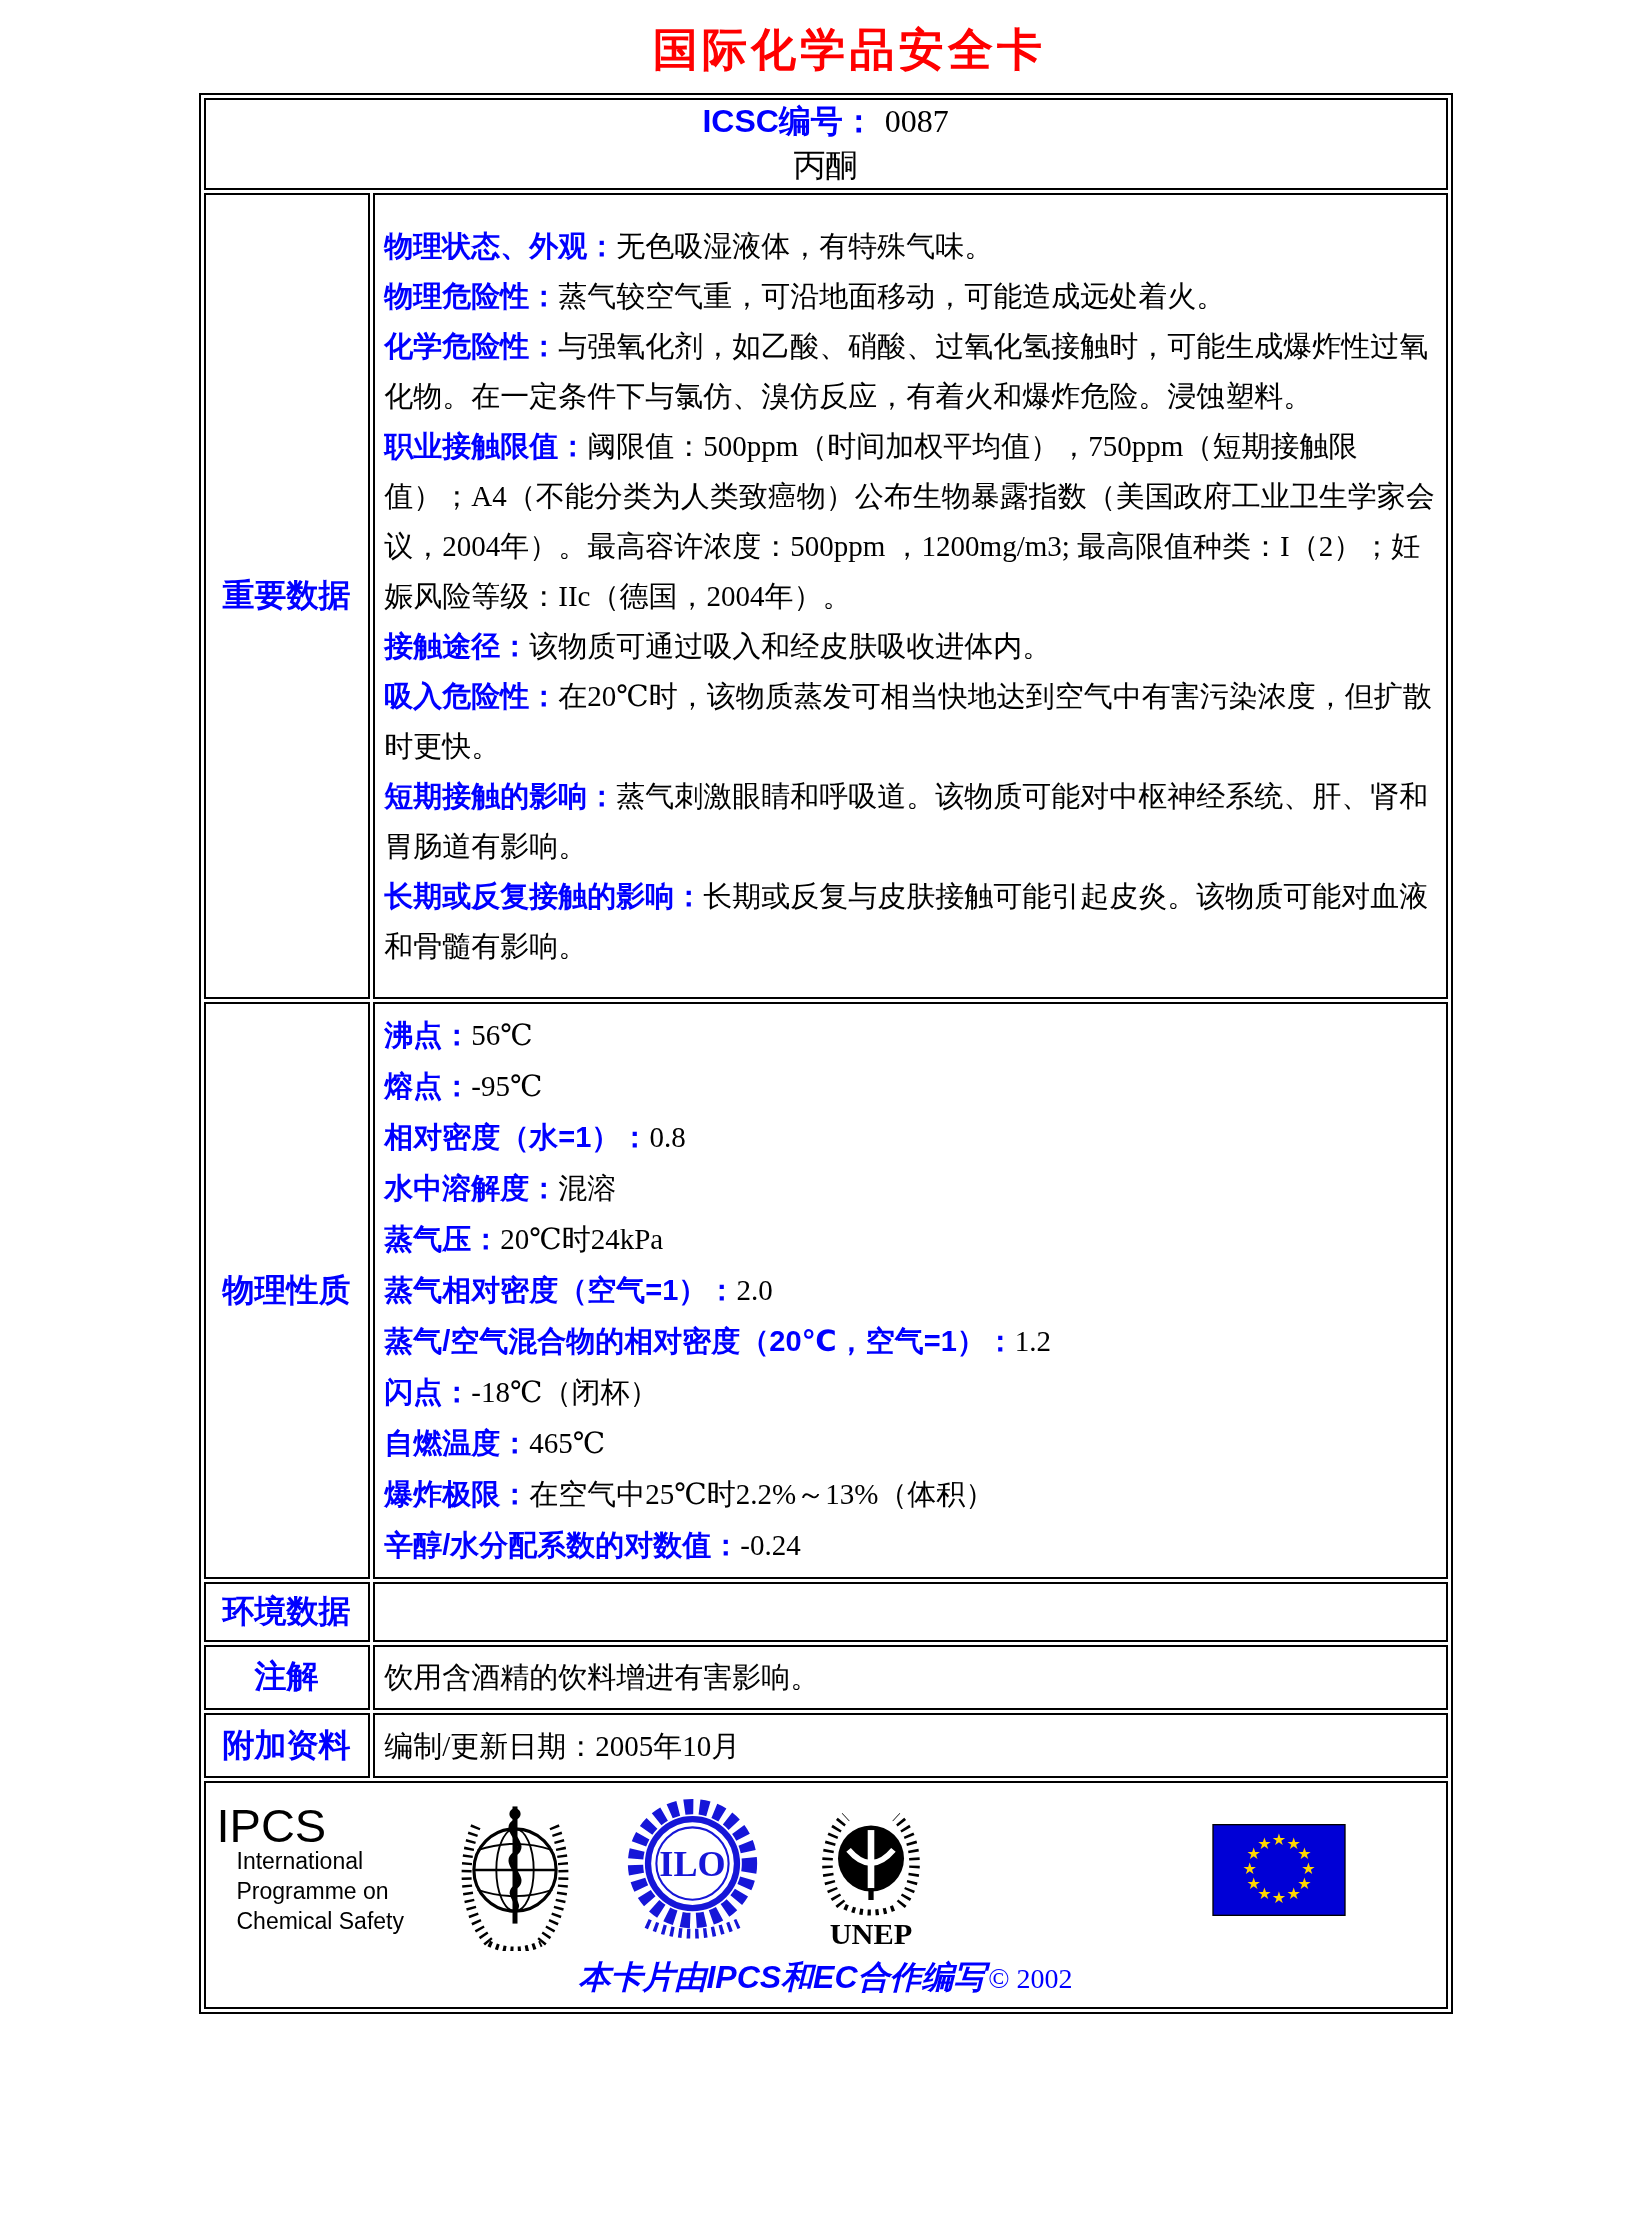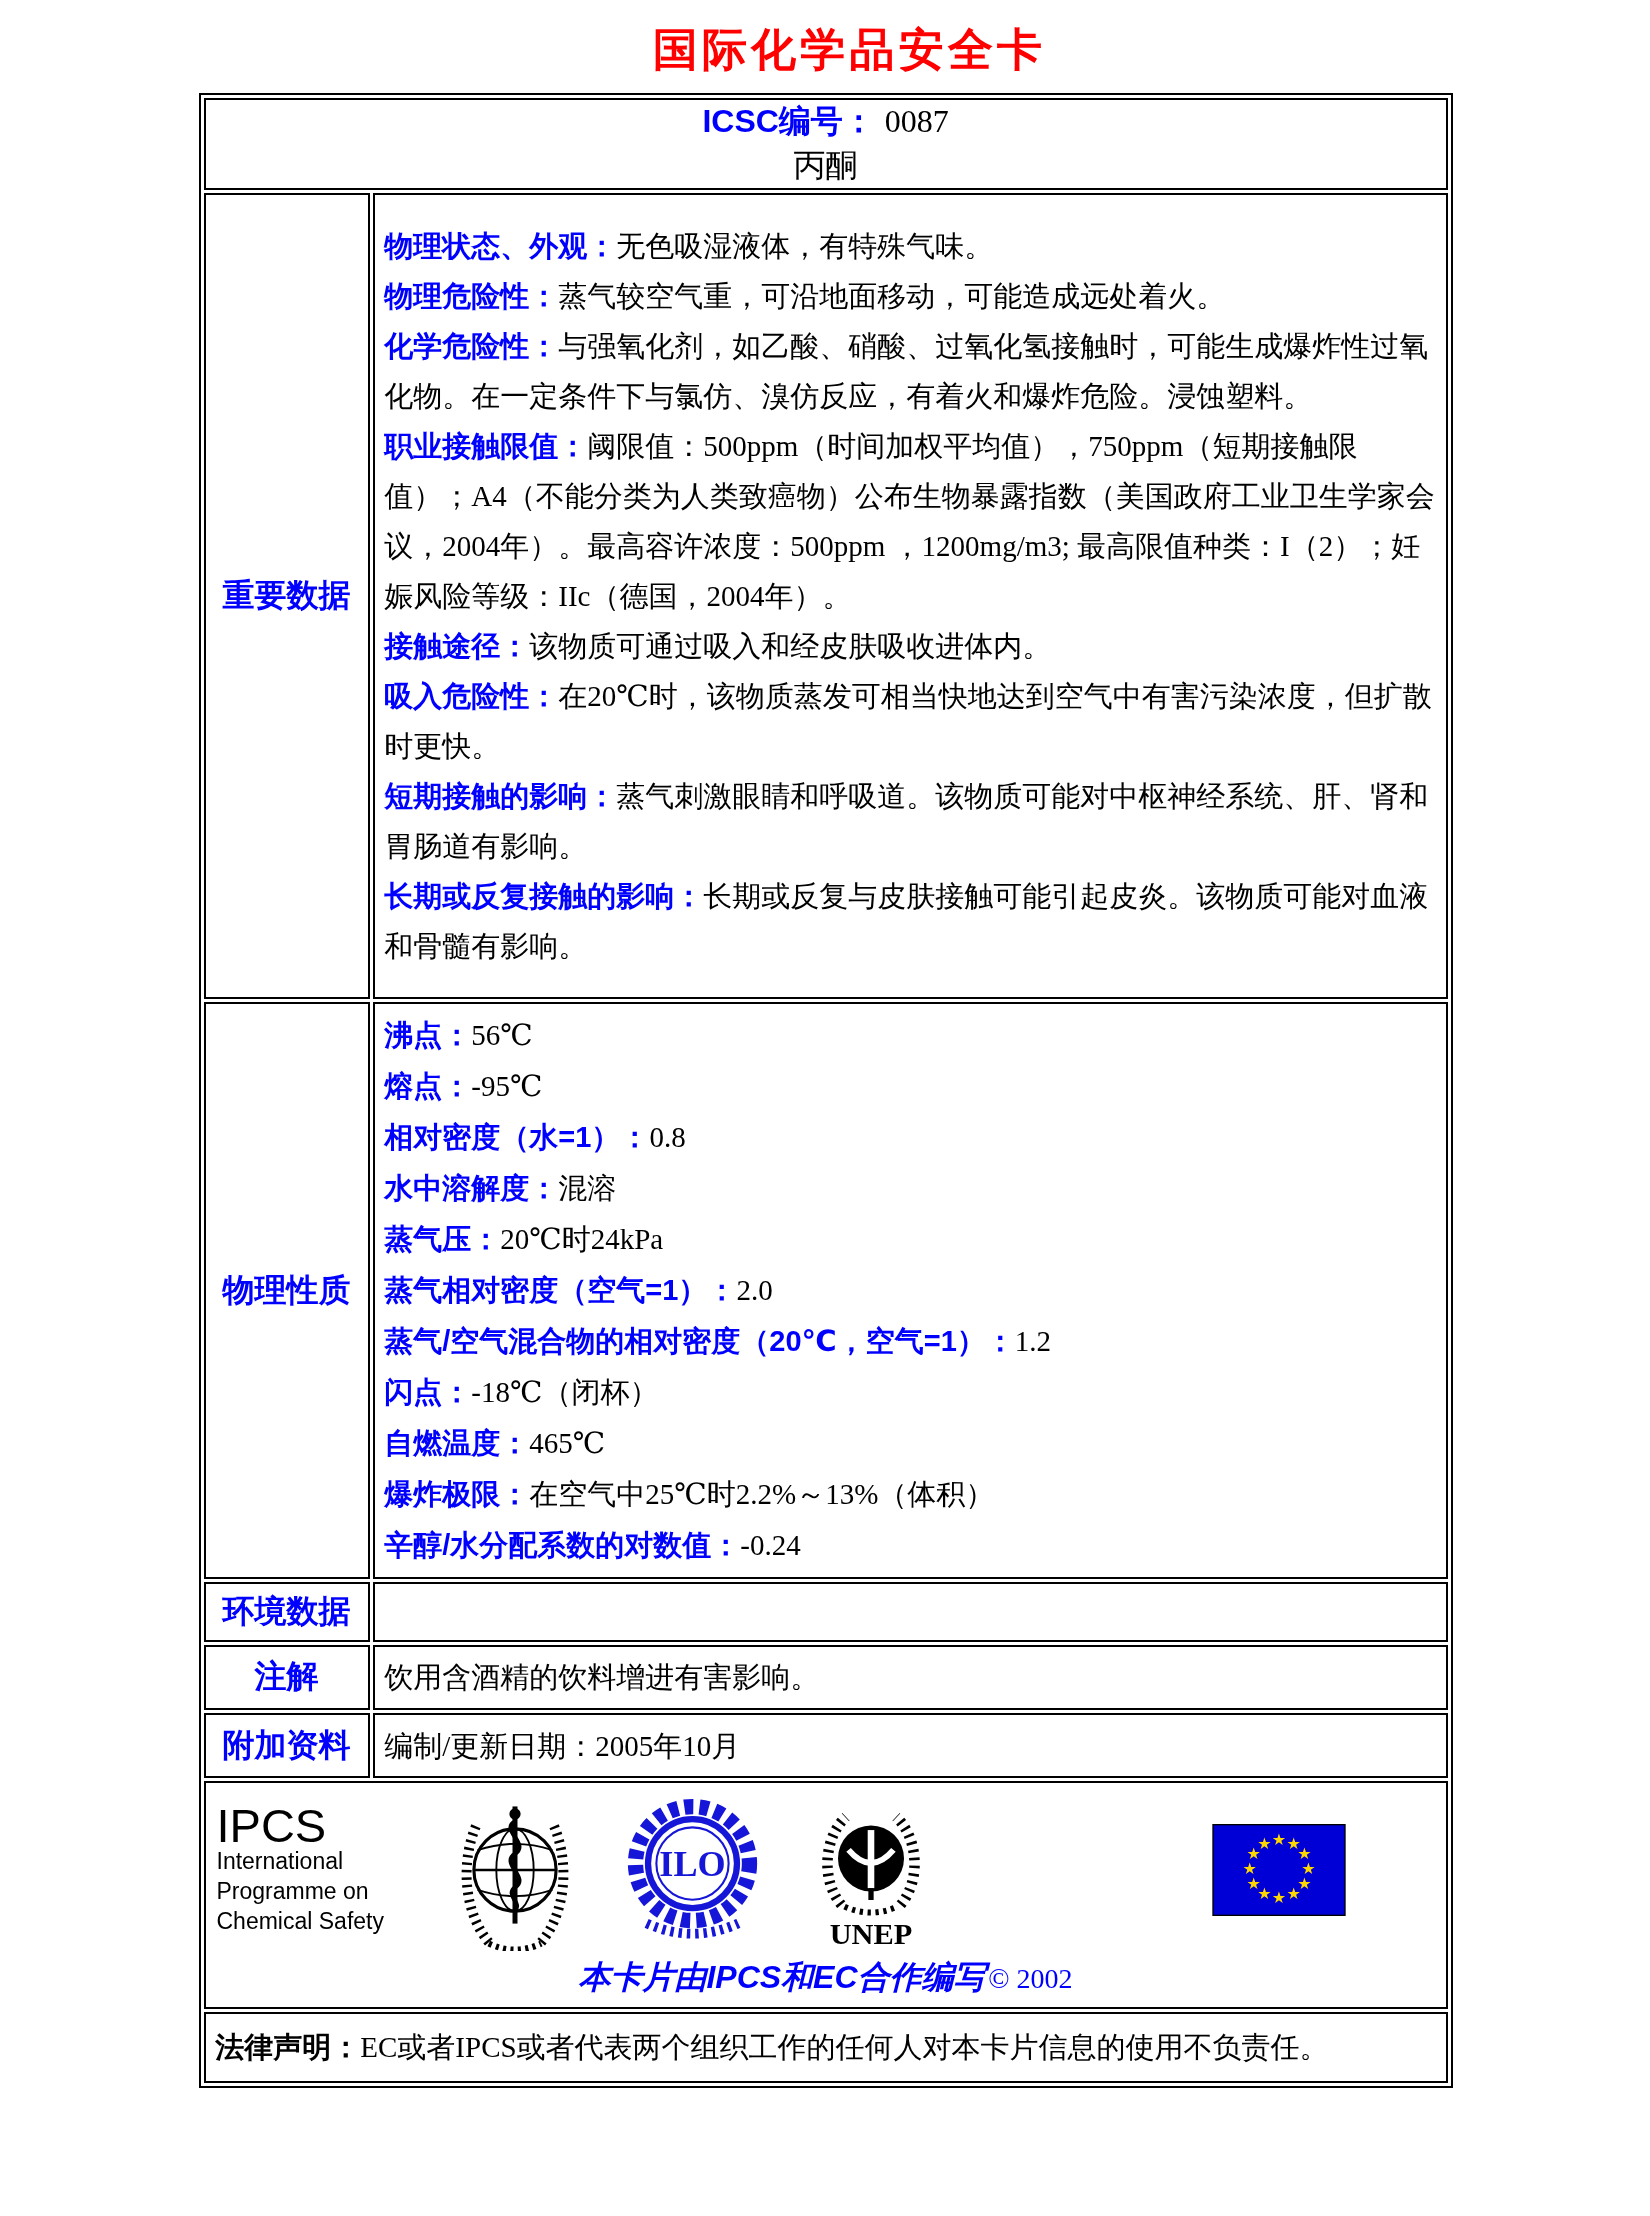--- a/index.html
+++ b/index.html
@@ -59,21 +59,21 @@
   td.c-note{height:40px;margin-top:32px;}
   td.c-add{height:40px;}
   
   td.c-footer{height:209px;padding:7px 11px;}
   .logo-row{display:flex;align-items:center;height:162px;}
   .ipcs-block{
     width:209px;
     font-family:"Liberation Sans","DejaVu Sans",sans-serif;
   }
   .ipcs-title{font-size:47px;font-weight:normal;line-height:40px;}
-  .ipcs-sub{font-size:23px;line-height:30px;}
+  .ipcs-sub{font-size:23px;line-height:30px;margin-left:20px;}
   .logo-slot{width:178px;display:flex;justify-content:center;align-items:center;}
   .logo-slot.eu{margin-left:230px;}
   .credit-row{
     text-align:center;margin-top:4.2px;
     color:#0000ff;
   }
   .credit-main{
     font-size:32px;font-weight:bold;
     font-family:"Liberation Sans","DejaVu Sans",sans-serif;
     font-style:italic;
@@ -239,22 +239,17 @@
           </div>
         </div>
 
         <div class="credit-row">
           <span class="credit-main">本卡片由IPCS和EC合作编写</span>
           <span class="credit-copy">© 2002</span>
         </div>
       </td>
     </tr>
 
-    <tr>
-      <td class="c-legal" colspan="2">
-        <span class="legal-lbl">法律声明：</span><span>EC或者IPCS或者代表两个组织工作的任何人对本卡片信息的使用不负责任。</span>
-      </td>
-    </tr>
 
   </tbody>
     </table>
 </div>
 
 
 </body></html>

